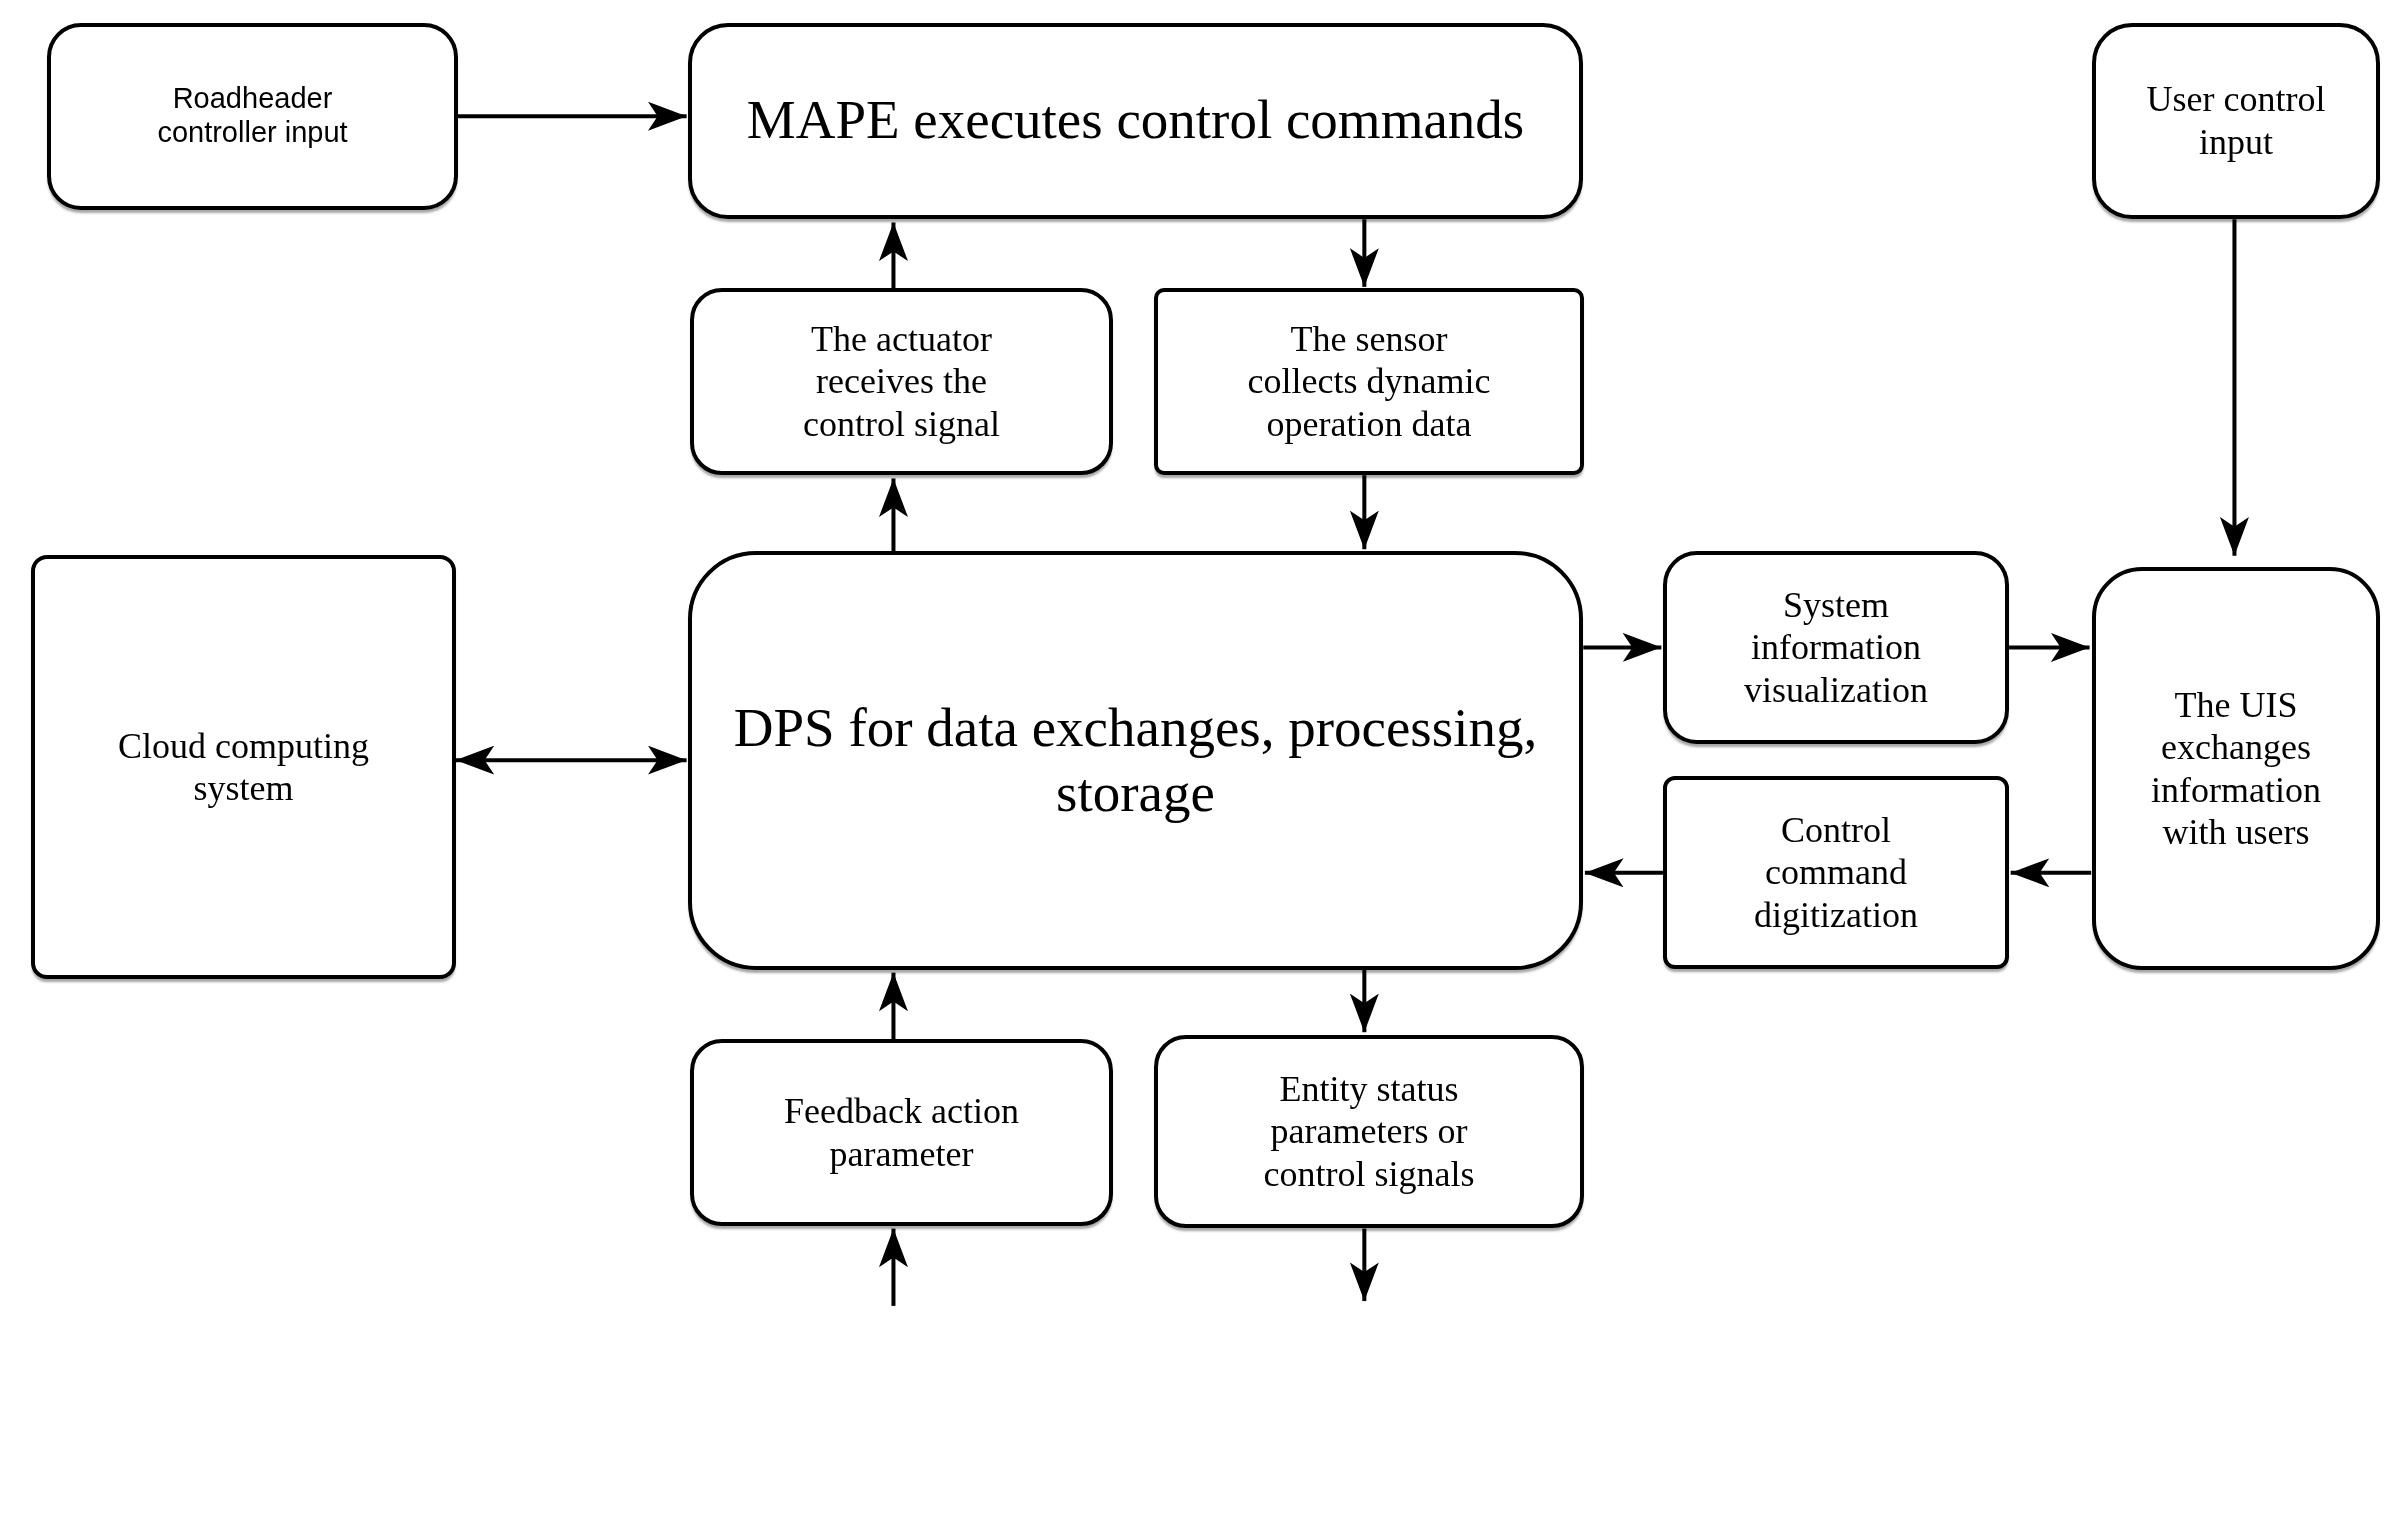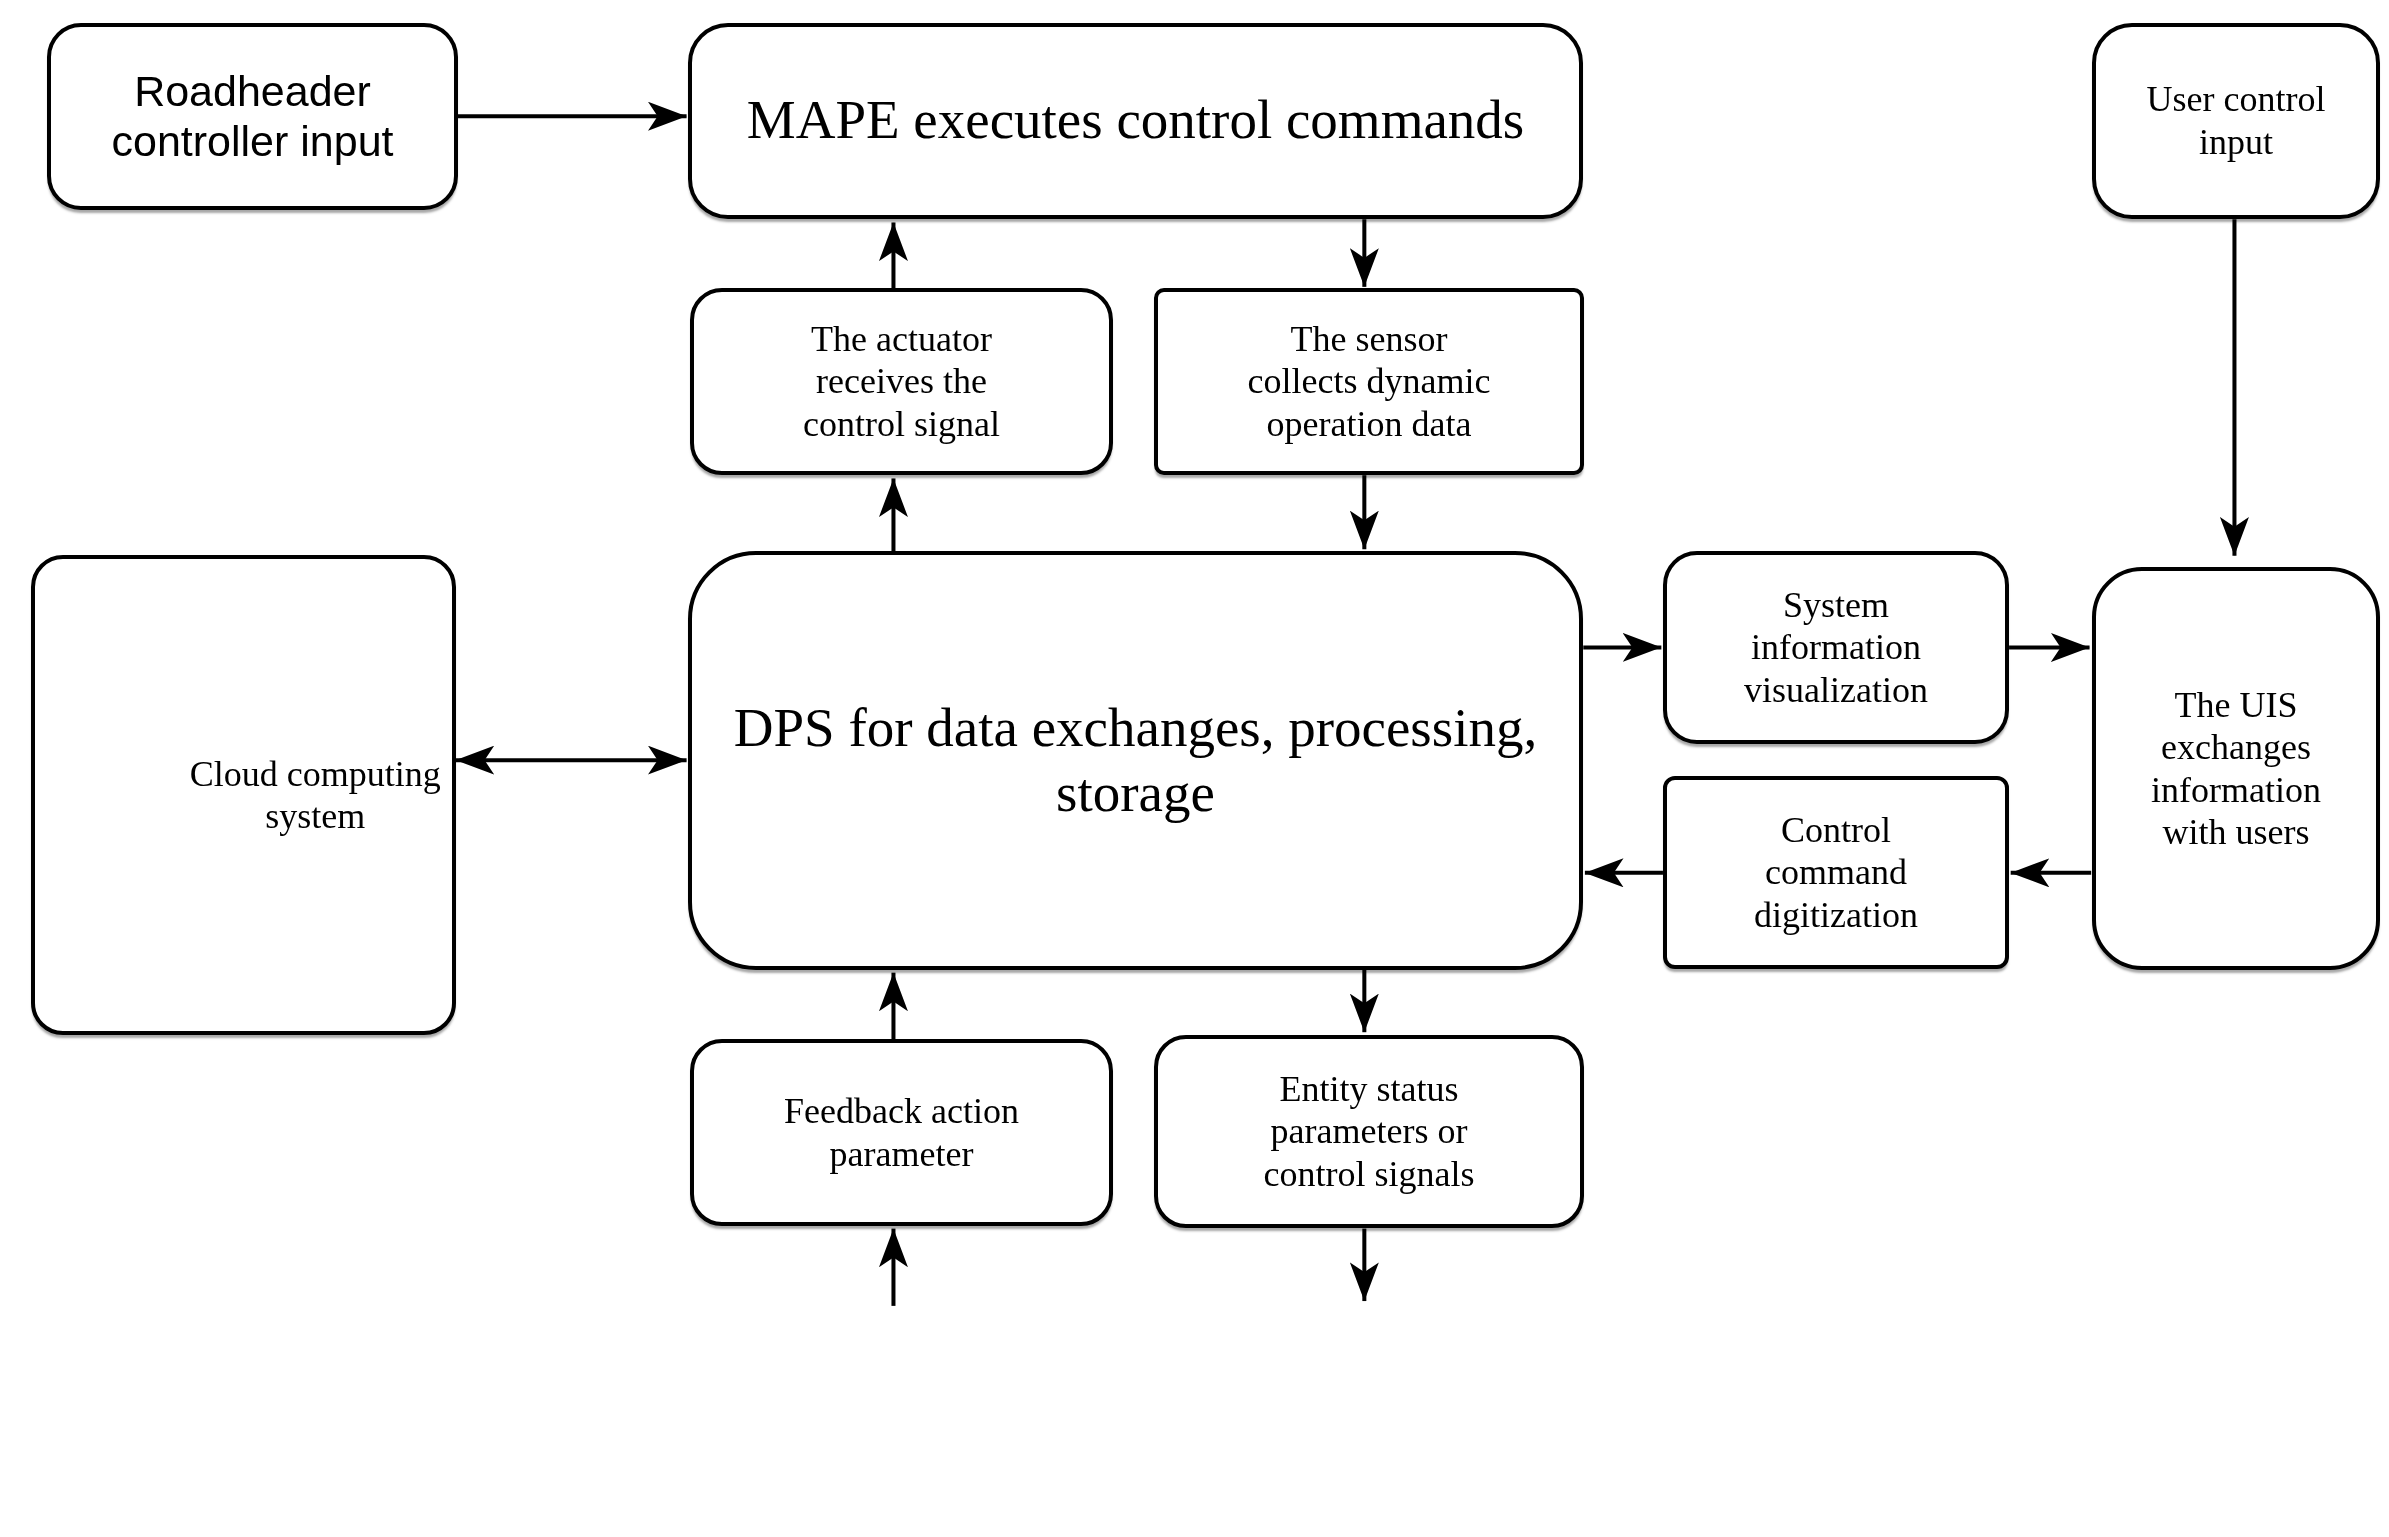--- a/index.html
+++ b/index.html
@@ -27,27 +27,27 @@
     text-align:center;
     box-shadow:0 4px 2.4px -1.6px rgba(0,0,0,0.35);
   }
   .lbl{
     white-space:pre-line;
     line-height:1.17;
     padding:0 11.3px;
   }
   .f-lg{font-size:55px;}
   .f-md{font-size:36px;}
-  .sans{font-family:"Liberation Sans","DejaVu Sans",sans-serif;font-size:43px;}
+  .sans{font-family:"Liberation Sans","DejaVu Sans",sans-serif;font-size:29px;}
 
   #n-roadheader{left:47px;  top:22.5px;   width:411px; height:187px; border-radius:34px;}
   #n-mape      {left:688px; top:22.5px;   width:895px;height:196px; border-radius:40px;}
   #n-actuator  {left:690px; top:288px;  width:423px; height:187px; border-radius:32px;}
   #n-sensor    {left:1154px;top:288px;  width:430px; height:187px; border-radius:10px;}
-  #n-cloud     {left:31px;  top:555px;  width:425px; height:480px; border-radius:32px;justify-content:flex-end;}
+  #n-cloud     {left:31px;  top:555px;  width:425px; height:424px; border-radius:16px;}
   #n-dps       {left:688px; top:551px;  width:895px;height:419px; border-radius:68px;}
   #n-sysviz    {left:1663px;top:551px;  width:346px; height:193px; border-radius:34px;}
   #n-cmddigit  {left:1663px;top:776px;  width:346px; height:193px; border-radius:12px;}
   #n-uis       {left:2092px;top:567px;  width:288px; height:403px; border-radius:50px;}
   #n-userinput {left:2092px;top:22.5px;   width:288px; height:196px; border-radius:40px;}
   #n-feedback  {left:690px; top:1039px; width:423px; height:187px; border-radius:32px;}
   #n-entity    {left:1154px;top:1035px; width:430px; height:193px; border-radius:32px;}
   #n-dtve      {left:688px; top:1304px; width:895px;height:190px; border-radius:40px;}
 
   .edge{stroke:currentColor;stroke-width:5;fill:none;}

